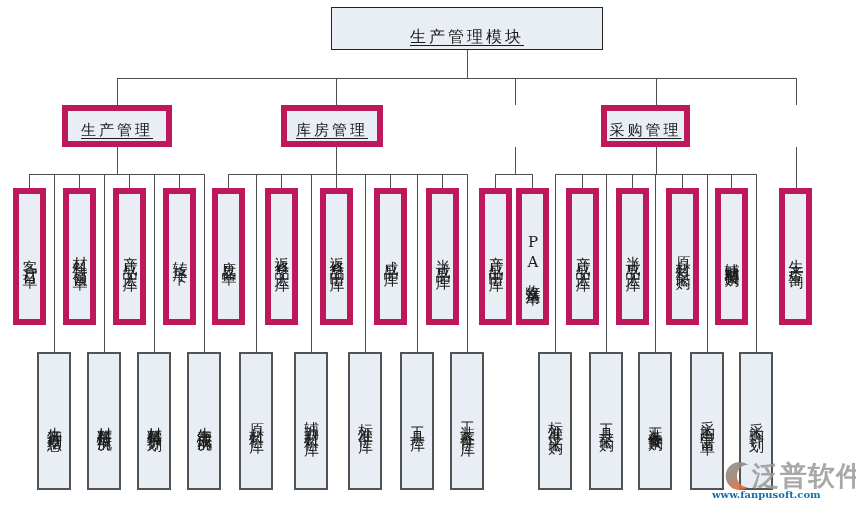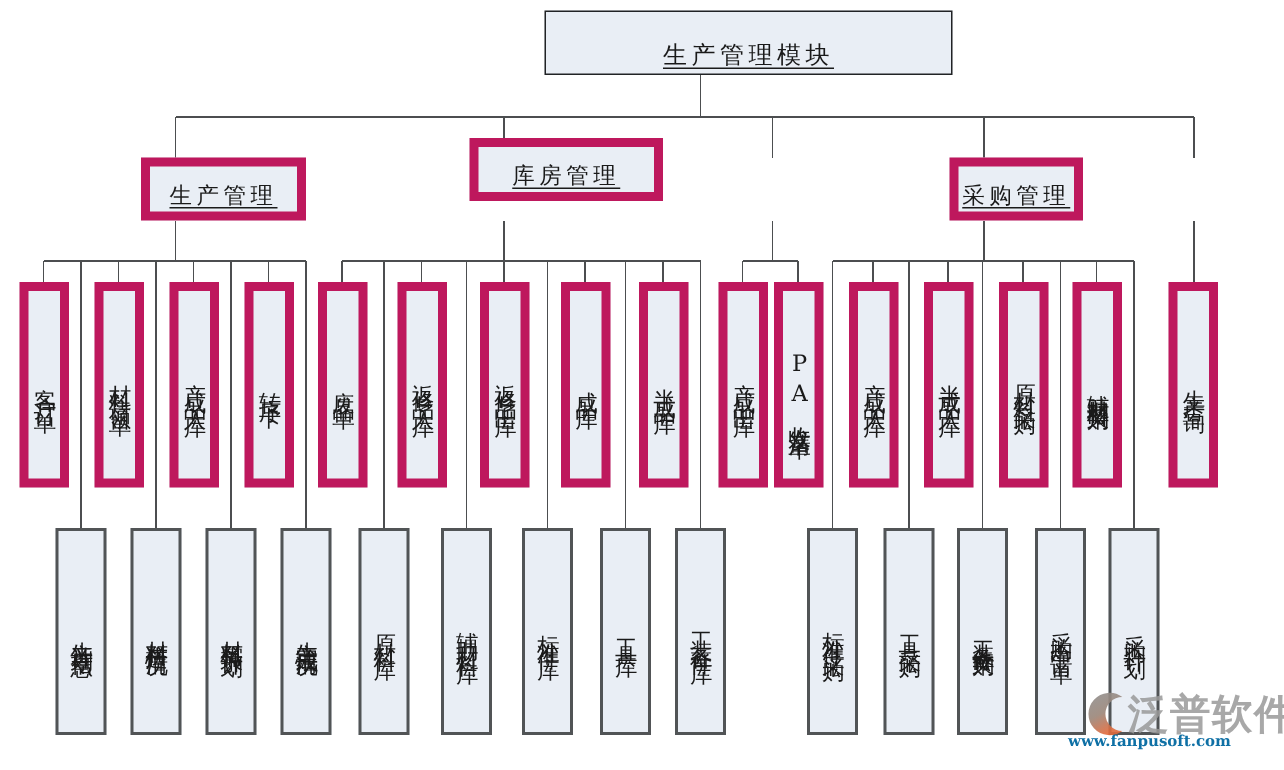--- a/index.html
+++ b/index.html
@@ -13,21 +13,21 @@
   }
   #lines { position:absolute; left:0; top:0; width:856px; height:513px; pointer-events:none; }
 
   .box {
     position:absolute;
     background:#e9eef5;
     border:6px solid #be185d;
     box-sizing:border-box;
     display:flex; align-items:center; justify-content:center;
   }
-  .hbox { align-items:flex-end; padding-bottom:1px;margin-left:32px; }
+  .hbox { align-items:flex-end; padding-bottom:1px; }
   .hbox span {
     font-size:15px;
     letter-spacing:3px;
     text-decoration:underline;
     text-underline-offset:3px;
     white-space:nowrap;
   }
   .root { border:1px solid #212325; }
   .root span { font-size:16px; }
 
@@ -116,21 +116,21 @@
     </g>
   </svg>
 
   <div class="box hbox root" style="left:331px;top:7px;width:272px;height:43px">
     <span>生产管理模块</span>
   </div>
 
   <div class="box hbox" style="left:62px;top:105px;width:110px;height:42px">
     <span>生产管理</span>
   </div>
-  <div class="box hbox" style="left:281px;top:92px;width:129px;height:42px">
+  <div class="box hbox" style="left:281px;top:105px;width:102px;height:42px">
     <span>库房管理</span>
   </div>
   <div class="box hbox" style="left:601px;top:105px;width:89px;height:42px">
     <span>采购管理</span>
   </div>
 
   <div class="box vbox" style="left:13px;top:188px;width:33px;height:137px">客户订单</div>
   <div class="box vbox" style="left:63px;top:188px;width:33px;height:137px">材料请领单</div>
   <div class="box vbox" style="left:113px;top:188px;width:33px;height:137px">产成品入库</div>
   <div class="box vbox" style="left:163px;top:188px;width:33px;height:137px">转序卡</div>

